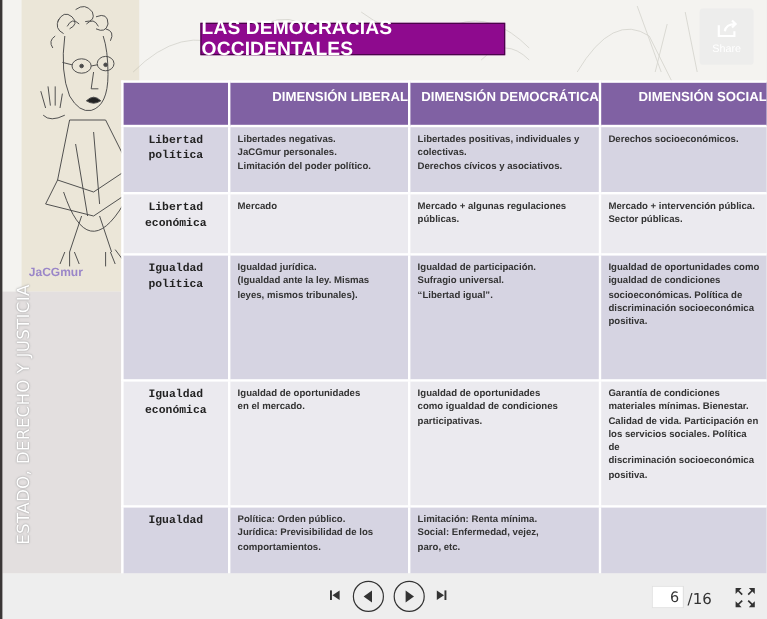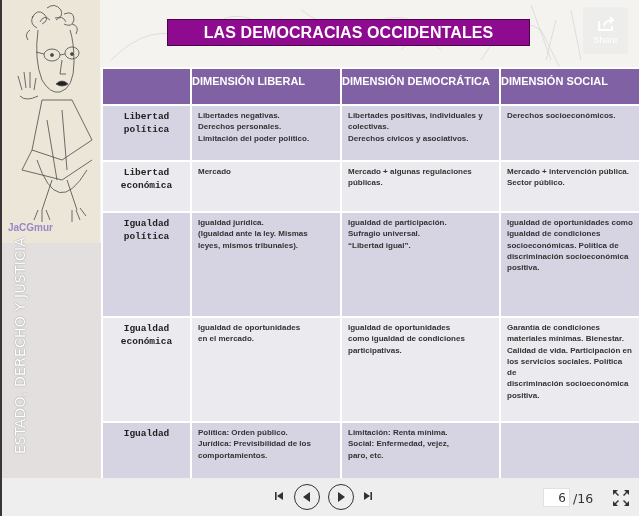--- a/index.html
+++ b/index.html
@@ -1,32 +1,32 @@
 <!DOCTYPE html>
 <html><head>
   <meta charset="utf-8">
   <style>
     * { box-sizing: border-box; margin: 0; padding: 0; }
     html, body { width: 639px; height: 516px; overflow: hidden; background: #eeeeee; font-family: "Liberation Sans", sans-serif; }
     #viewer { position: relative; width: 639px; height: 516px; }
     #slide { position: absolute; left: 0; top: 0; width: 639px; height: 478px; background: #f4f3f0; overflow: hidden; }
     .edge-strip { position: absolute; left: 0; top: 0; width: 2px; height: 516px; background: #3a3636; z-index: 5; }
-    #sketch-panel { position: absolute; left: 2px; top: 0; width: 98px; height: 243px; background: #ebe6d8; overflow: hidden; }
+    #sketch-panel { position: absolute; left: 18px; top: 0; width: 98px; height: 243px; background: #ebe6d8; overflow: hidden; }
     #sketch-panel svg { position: absolute; left: 0; top: 0; }
     .signature { position: absolute; left: 6px; top: 222px; font-size: 10px; font-weight: bold; color: #9a86c8; font-family: "Liberation Sans", sans-serif; }
     #side-panel { position: absolute; left: 2px; top: 243px; width: 99px; height: 235px; background: #e3dfdf; }
     .vertical-title { position: absolute; left: 12px; top: 454px; transform-origin: 0 0; transform: rotate(-90deg); white-space: nowrap; font-size: 14px; color: #ffffff; letter-spacing: 0.2px; text-shadow: 0 0 1px #9a9a9a, 0 0 2px #b0b0b0; font-family: "DejaVu Sans", sans-serif; }
     .bg-sketch { position: absolute; left: 101px; top: 0; width: 538px; height: 67px; opacity: 0.35; }
-    #title-box { position: absolute; left: 167px; top: 19px; width: 363px; height: 27px; background: #8e0a8e; border: 1px solid #4a044a; display: flex; align-items: center; justify-content: center; }
+    #title-box { position: absolute; left: 167px; top: 19px; width: 254px; height: 27px; background: #8e0a8e; border: 1px solid #4a044a; display: flex; align-items: center; justify-content: center; }
     #title-box span { color: #ffffff; font-weight: bold; font-size: 16px; letter-spacing: 0.1px; }
     #share-button { position: absolute; left: 583px; top: 7px; width: 45px; height: 47px; background: rgba(235,235,235,0.75); border-radius: 3px; display: flex; flex-direction: column; align-items: center; justify-content: center; cursor: pointer; }
     #share-button .share-label { font-size: 9px; color: #ffffff; margin-top: 3px; }
     table#dimensions { position: absolute; left: 101px; top: 67px; width: 538px; border-collapse: collapse; table-layout: fixed; }
     #dimensions th, #dimensions td { border: 2px solid #ffffff; vertical-align: top; }
-    #dimensions th { background: #8061a3; color: #ffffff; font-size: 11px; font-weight: bold; height: 37px; padding-top: 6px; text-align: left; }
+    #dimensions th { background: #8061a3; color: #ffffff; font-size: 11px; font-weight: bold; height: 37px; padding-top: 6px; text-align: right; }
     #dimensions td { font-size: 8px; color: #333; line-height: 11.3px; padding: 4px 6px 0 6px; font-weight: bold; }
     #dimensions td.rowhead { text-align: center; font-weight: bold; font-size: 9.5px; line-height: 12.5px; color: #222; padding-top: 5px; font-family: Liberation Mono, monospace; }
     tr.odd td { background: #d6d4e2; }
     tr.even td { background: #ebeaef; }
     .line { display: block; }
     #navbar { position: absolute; left: 0; top: 478px; width: 639px; height: 38px; background: #eeeeee; }
     .nav-btn { position: absolute; display: flex; align-items: center; justify-content: center; cursor: pointer; color: #333; }
     .circle { width: 26px; height: 26px; border: 1.5px solid #333; border-radius: 50%; top: 6px; }
     #page-input { position: absolute; left: 543px; top: 10px; width: 27px; height: 19px; border: 1px solid #e1e1e1; background: #ffffff; font-size: 12px; text-align: right; padding-right: 3px; color: #333; font-family: "DejaVu Sans", sans-serif; }
     #page-total { position: absolute; left: 573px; top: 13px; font-size: 12.5px; color: #333; font-family: "DejaVu Sans", sans-serif; }
@@ -107,21 +107,21 @@
       </thead>
       <tbody>
 
         <tr class="odd" style="height:56px">
           <td class="rowhead">
             <span class="line">Libertad</span>
             <span class="line">política</span>
           </td>
           <td>
             <span class="line">Libertades negativas.</span>
-            <span class="line">Derechos personales.</span>
+            <span class="line">JaCGmur personales.</span>
             <span class="line">Limitación del poder político.</span>
           </td>
           <td>
             <span class="line">Libertades positivas, individuales y</span>
             <span class="line">colectivas.</span>
             <span class="line">Derechos cívicos y asociativos.</span>
           </td>
           <td>
             <span class="line">Derechos socioeconómicos.</span>
           </td>
@@ -134,21 +134,21 @@
           </td>
           <td>
             <span class="line">Mercado</span>
           </td>
           <td>
             <span class="line">Mercado + algunas regulaciones</span>
             <span class="line">públicas.</span>
           </td>
           <td>
             <span class="line">Mercado + intervención pública.</span>
-            <span class="line">Sector público.</span>
+            <span class="line">Sector públicas.</span>
           </td>
         </tr>
 
         <tr class="odd" style="height:105px">
           <td class="rowhead">
             <span class="line">Igualdad</span>
             <span class="line">política</span>
           </td>
           <td>
             <span class="line">Igualdad jurídica.</span>

